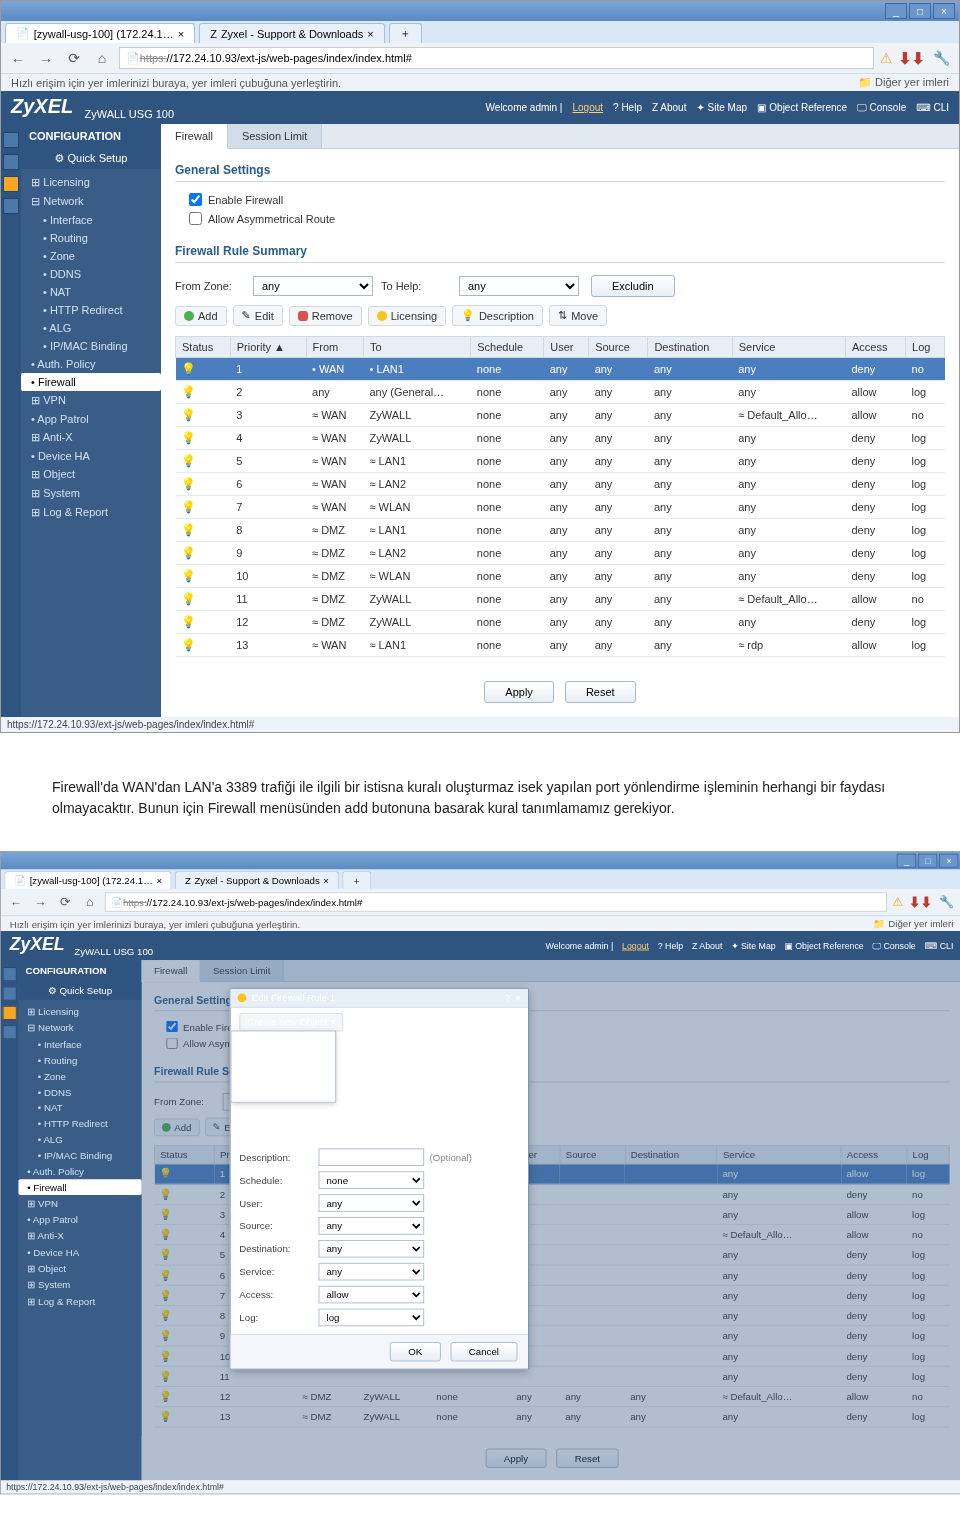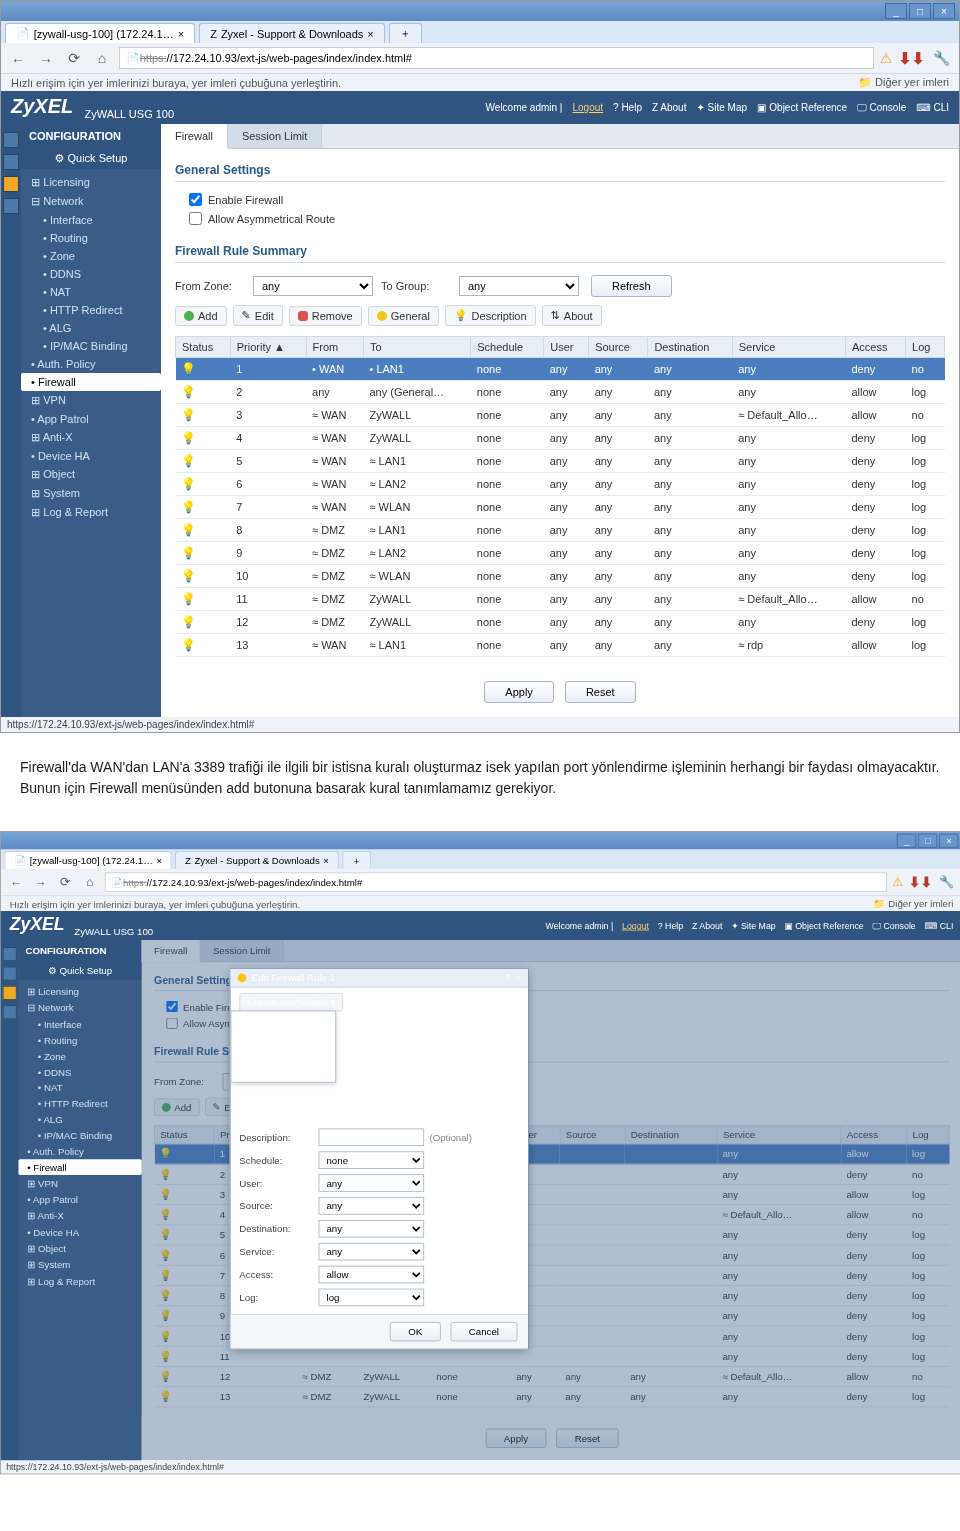--- a/index.html
+++ b/index.html
@@ -49,21 +49,21 @@
 .btn-yellow{ width:10px; height:10px; background:#f5c518; border-radius:50%; display:inline-block;}
 .btn-red{ width:10px; height:10px; background:#d9534f; border-radius:3px; display:inline-block;}
 .tbl{ width:100%; border-collapse:collapse; margin-top:6px; font-size:11px;}
 .tbl th{ background:#e8eef6; border:1px solid #cfd9e4; padding:4px 6px; text-align:left; font-weight:normal; color:#333;}
 .tbl td{ border-bottom:1px solid #e4eaf1; padding:4px 6px;}
 .tbl tr.selrow td{ background:#4a7ebf; color:#fff;}
 .bulb{ color:#f5a623; font-size:12px;}
 .bottom-btns{ text-align:center; padding:14px 0; background:#fff;}
 .push-btn{ padding:4px 20px; border:1px solid #a8b8c8; background:linear-gradient(#fff,#e8eef6); border-radius:3px; cursor:pointer; font-size:11px; margin:0 4px;}
 .status-line{ font-size:10px; color:#444; padding:2px 6px; background:#eef3fa;}
-.doc-text{ font-size:14px; line-height:1.5; padding:24px 20px; color:#222;}
+.doc-text{ font-size:14px; line-height:1.5; padding:24px 52px; color:#222;margin-top:20px;}
 .doc-text p{ margin-bottom:8px;}
 .scaled-frame{ transform:scale(0.92); transform-origin:top left; width:108%;}
 .scaled-frame.small{ transform:scale(0.88); width:114%;}
 .dialog{ position:absolute; background:#fff; border:1px solid #6a8cb3; width:340px; box-shadow:0 3px 10px rgba(0,0,0,0.3); font-size:11px;}
 .dlg-title{ background:#e8eef6; padding:4px 8px; display:flex; align-items:center; gap:6px; border-bottom:1px solid #cfd9e4;}
 .dlg-body{ padding:6px 10px;}
 .dlg-row{ display:flex; align-items:center; padding:3px 0;}
 .dlg-row label{ width:90px; color:#444;}
 .dlg-row .val{ flex:1;}
 .dlg-foot{ text-align:right; padding:8px; background:#f4f6fa; border-top:1px solid #cfd9e4;}
@@ -164,40 +164,40 @@
                 <span>Enable Firewall</span>
               </div>
           <div class="chk-row">
                 <input type="checkbox" style=""> 
                 <span>Allow Asymmetrical Route</span>
               </div>
           <div class="sect-h" style="margin-top:12px">Firewall Rule Summary</div>
           <div class="zone-row">
             <label>From Zone:</label>
             <select class="zx"><option>any</option></select>
-            <label>To Group:</label>
+            <label>To Help:</label>
             <select class="zx"><option>any</option></select>
-            <button class="push-btn">Refresh</button>
+            <button class="push-btn">Excludin</button>
           </div>
           <div class="zone-row" style="gap:6px">
             <span class="tb-btn">
                   <span class="btn-green"></span>
                   <span>Add</span>
                 </span>
             <span class="tb-btn">✎ <span>Edit</span></span>
             <span class="tb-btn">
                   <span class="btn-red"></span> 
                   <span>Remove</span>
                 </span>
             <span class="tb-btn">
                   <span class="btn-yellow"></span> 
-                  <span>General</span>
+                  <span>Licensing</span>
                 </span>
             <span class="tb-btn">💡 <span>Description</span></span>
-            <span class="tb-btn">⇅ <span>About</span></span>
+            <span class="tb-btn">⇅ <span>Move</span></span>
           </div>
           <table class="tbl" id="tbl1">
                 <thead>
                   <tr>
                     <th>Status</th>
                     <th>Priority ▲</th>
                     <th>From</th>
                     <th>To</th>
                     <th>Schedule</th>
                     <th>User</th>

